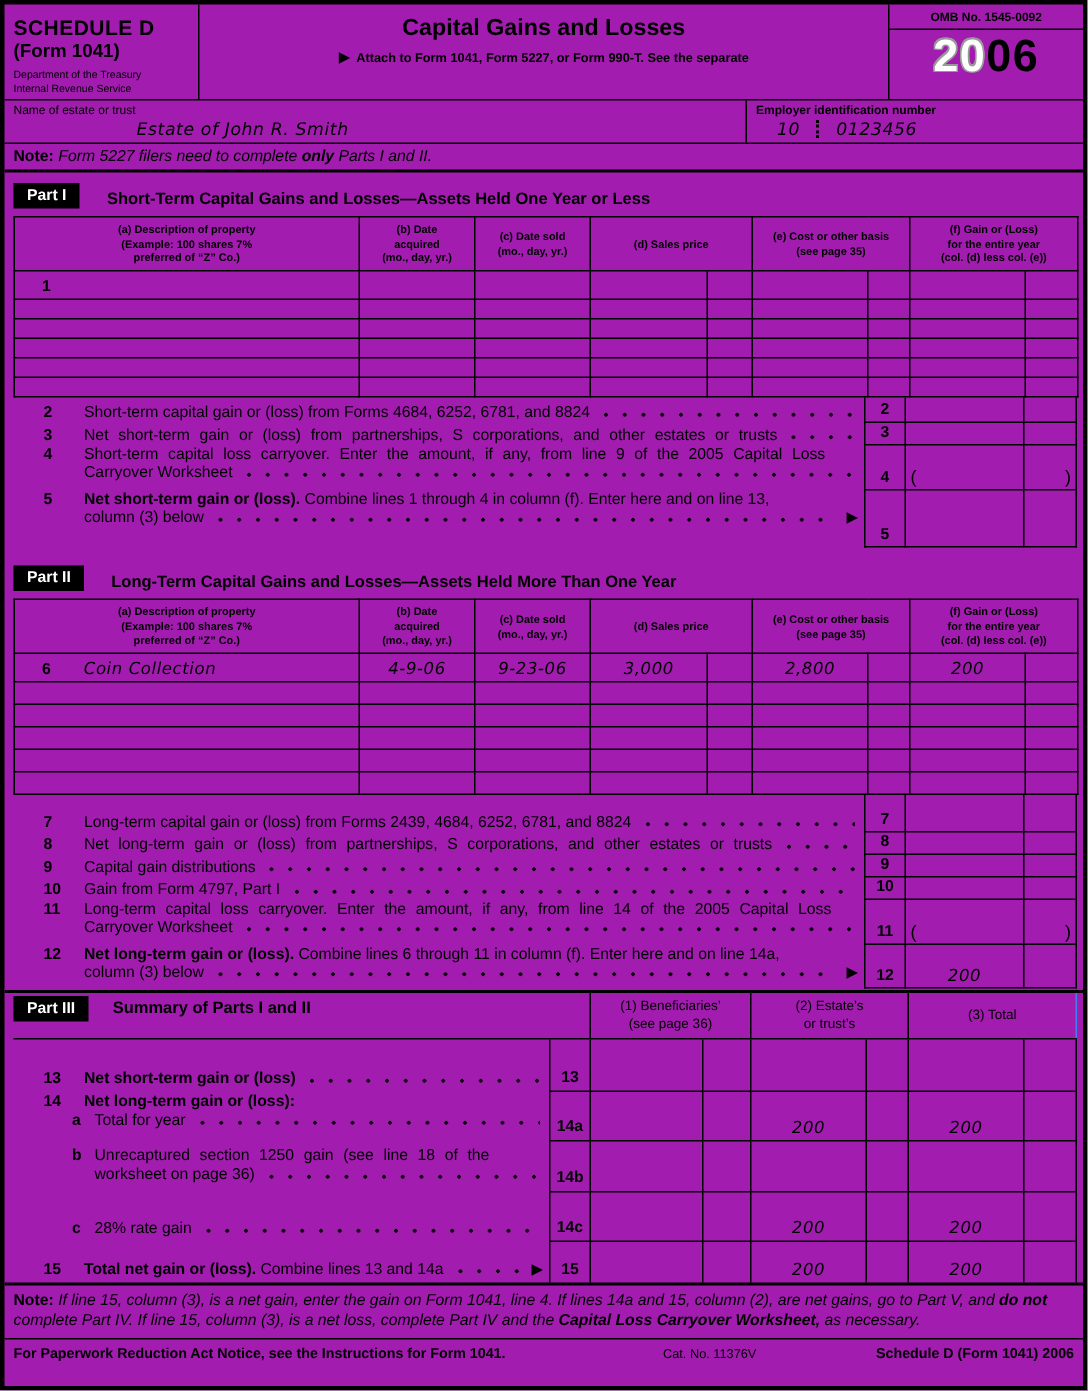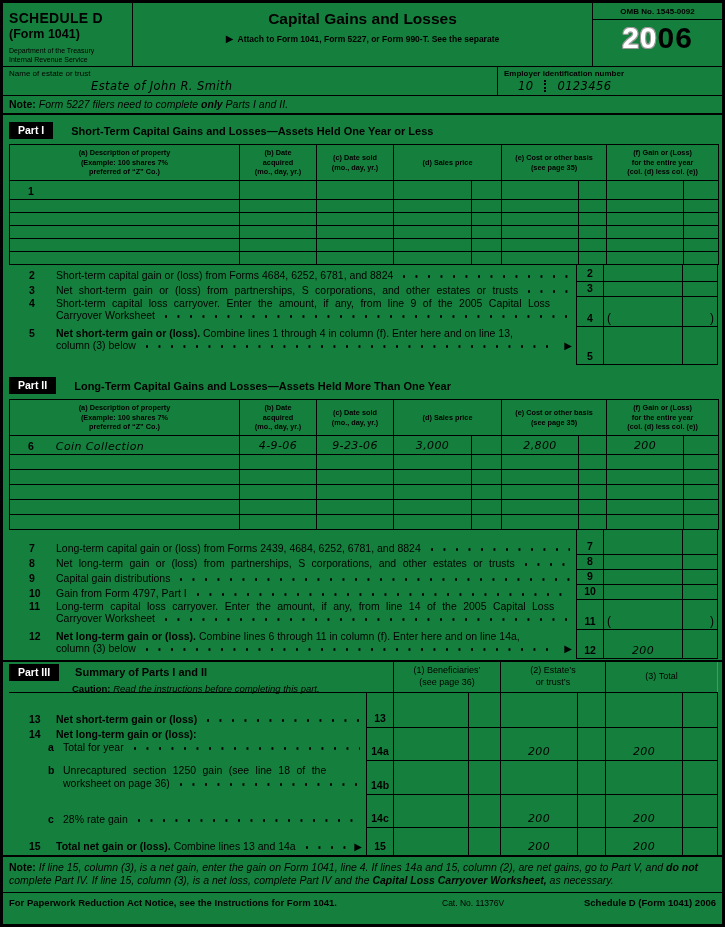--- a/index.html
+++ b/index.html
@@ -1,18 +1,18 @@
 <!DOCTYPE html>
 <html><head>
 <meta charset="utf-8">
 <style>
   *{margin:0;padding:0;box-sizing:border-box}
   html,body{background:#fff}
   body{width:725px;height:927px;font-family:"Liberation Sans","DejaVu Sans",sans-serif;color:#000;position:relative}
-  .page{width:725px;height:927px;border:3px solid #000;background:#15803d;overflow:hidden}
+  .page{width:725px;height:927px;border:3px solid #000;background:#a21caf;overflow:hidden}
 
   
   .hdr{display:flex;height:64px;border-bottom:1px solid #000}
   .hdr-left{width:130px;border-right:1px solid #000;padding:7px 2px 2px 6px}
   .sched{font-size:14px;font-weight:bold;letter-spacing:.3px}
   .formno{font-size:12.5px;font-weight:bold;margin-top:1px}
   .dept{font-size:7px;margin-top:6px;line-height:1.25}
   .hdr-center{flex:1;text-align:center;padding-top:7px}
   .title{font-size:15.5px;font-weight:bold}
   .attach{font-size:8.5px;font-weight:bold;margin-top:4px;line-height:1.35}
@@ -30,21 +30,21 @@
   .hw{font-family:"DejaVu Sans",sans-serif;font-style:italic;letter-spacing:.4px}
   .name-val{position:absolute;left:88px;bottom:2px;font-size:11.5px}
   .ein-val{margin:1px 0 0 14px;font-size:11.5px}
   .eindot{display:inline-block;width:0;height:12px;border-left:2px dotted #000;margin:0 11px -2px 11px}
 
   
   .noteband{height:19px;border-bottom:2.5px solid #000;font-size:10.5px;padding:2px 0 0 6px}
   .noteband i{margin-left:3px}
 
   
-  .partband{display:flex;align-items:flex-start;margin:7px 0 5px 6px}
+  .partband{display:flex;align-items:flex-end;margin:7px 0 5px 6px}
   .tag{background:#000;color:#fff;font-weight:bold;font-size:10.5px;padding:2px 9px 3px 9px}
   .ptitle{font-weight:bold;font-size:11px;margin:3px 0 0 18px}
 
   
   table.ft{border-collapse:collapse;table-layout:fixed;width:709px;margin-left:6px}
   table.ft td{border:1px solid #000;padding:0 2px;overflow:hidden}
   tr.thead td{font-size:7.3px;font-weight:bold;text-align:center;vertical-align:middle;line-height:1.35;height:36px}
   tr.r1 td{height:13px}
   tr.r2 td{height:15px}
   td.desc{padding-left:0}
@@ -514,21 +514,20 @@
     </div>
   </div>
 
   <div class="p3wrap">
     <div class="p3head">
       <div class="p3h-left">
         <div class="p3h-tt">
           <span class="tag">Part III</span>
           <span class="ptitle">Summary of Parts I and II</span>
         </div>
-        <div class="caution"><b>Caution:</b><i> Read the instructions before completing this part.</i></div>
       </div>
       <div class="p3col w107">
           <div>(1) Beneficiaries’</div>
           <div>(see page 36)</div>
         </div>
       <div class="p3col w105">
           <div>(2) Estate’s</div>
           <div>or trust’s</div>
         </div>
       <div class="p3col w112">

